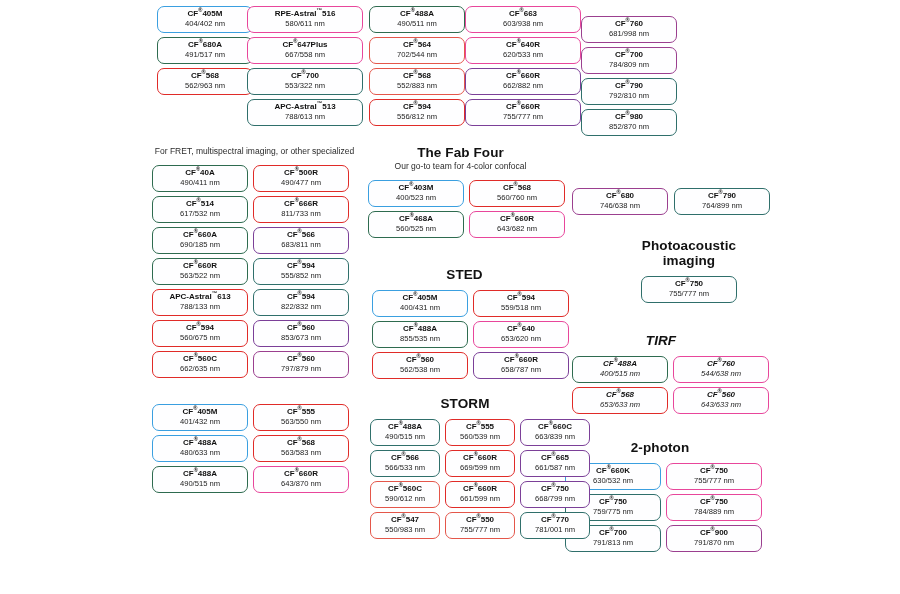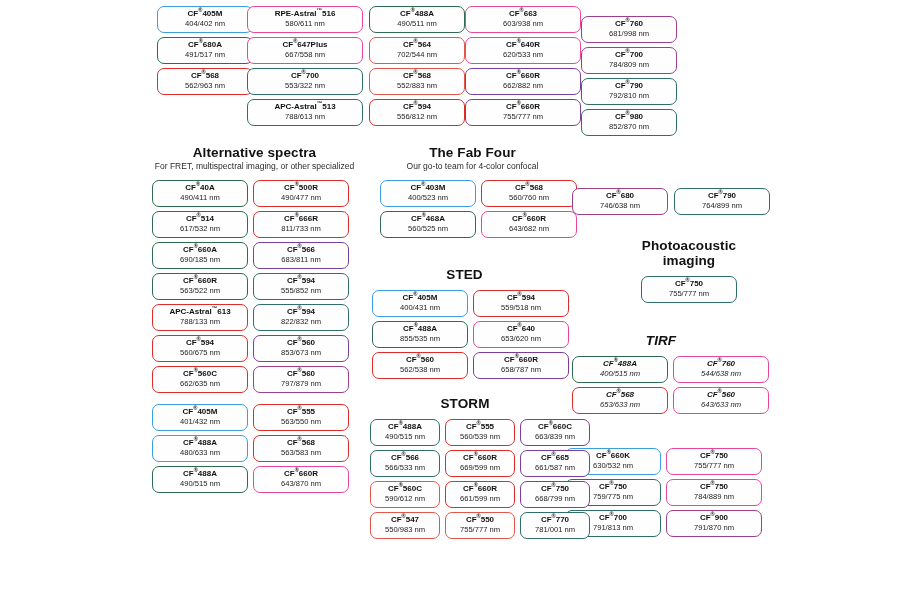--- a/index.html
+++ b/index.html
@@ -193,21 +193,20 @@
           </div>
           <div class="chip w-mid" style="border-color: rgb(47, 111, 107);">
             <div class="nm">CF<sup>®</sup>980</div>
             <div class="wl">852/870 nm</div>
           </div>
         </div>
       </div>
     </div>
 
   <div class="group" id="g-alt" style="left:152px; top:145px; width:205px;">
-      <div class="sec-title">Alternative spectra</div>
       <div class="sec-sub">For FRET, multispectral imaging, or other specialized</div>
       <div class="cols" style="gap: 5px; margin-top: 8px;">
         <div class="col">
           <div class="chip w-mid" style="border-color: rgb(46, 107, 79);">
             <div class="nm">CF<sup>®</sup>40A</div>
             <div class="wl">490/411 nm</div>
           </div>
           <div class="chip w-mid" style="border-color: rgb(46, 107, 79);">
             <div class="nm">CF<sup>®</sup>514</div>
             <div class="wl">617/532 nm</div>
@@ -259,21 +258,21 @@
             <div class="wl">853/673 nm</div>
           </div>
           <div class="chip w-mid" style="border-color: rgb(155, 63, 143);">
             <div class="nm">CF<sup>®</sup>560</div>
             <div class="wl">797/879 nm</div>
           </div>
         </div>
       </div>
     </div>
 
-  <div class="group" id="g-fab" style="left:380px; top:145px; width:185px;">
+  <div class="group" id="g-fab" style="left:368px; top:145px; width:185px;">
       <div class="sec-title">The Fab Four</div>
       <div class="sec-sub">Our go-to team for 4-color confocal</div>
       <div class="cols" style="gap: 5px; margin-top: 8px;">
         <div class="col">
           <div class="chip w-mid" style="border-color: rgb(58, 159, 224);">
             <div class="nm">CF<sup>®</sup>403M</div>
             <div class="wl">400/523 nm</div>
           </div>
           <div class="chip w-mid" style="border-color: rgb(46, 107, 79);">
             <div class="nm">CF<sup>®</sup>468A</div>
@@ -377,20 +376,21 @@
           </div>
           <div class="chip w-mid" style="border-color: rgb(232, 70, 155);">
             <div class="nm">CF<sup>®</sup>560</div>
             <div class="wl">643/633 nm</div>
           </div>
         </div>
       </div>
     </div>
 
   <div class="group" id="g-2p" style="left:565px; top:440px; width:190px;">
+      <div class="sec-title">2-photon</div>
       <div class="cols" style="gap: 5px; margin-top: 8px;">
         <div class="col">
           <div class="chip w-mid" style="border-color: rgb(58, 159, 224);">
             <div class="nm">CF<sup>®</sup>660K</div>
             <div class="wl">630/532 nm</div>
           </div>
           <div class="chip w-mid" style="border-color: rgb(47, 111, 107);">
             <div class="nm">CF<sup>®</sup>750</div>
             <div class="wl">759/775 nm</div>
           </div>

